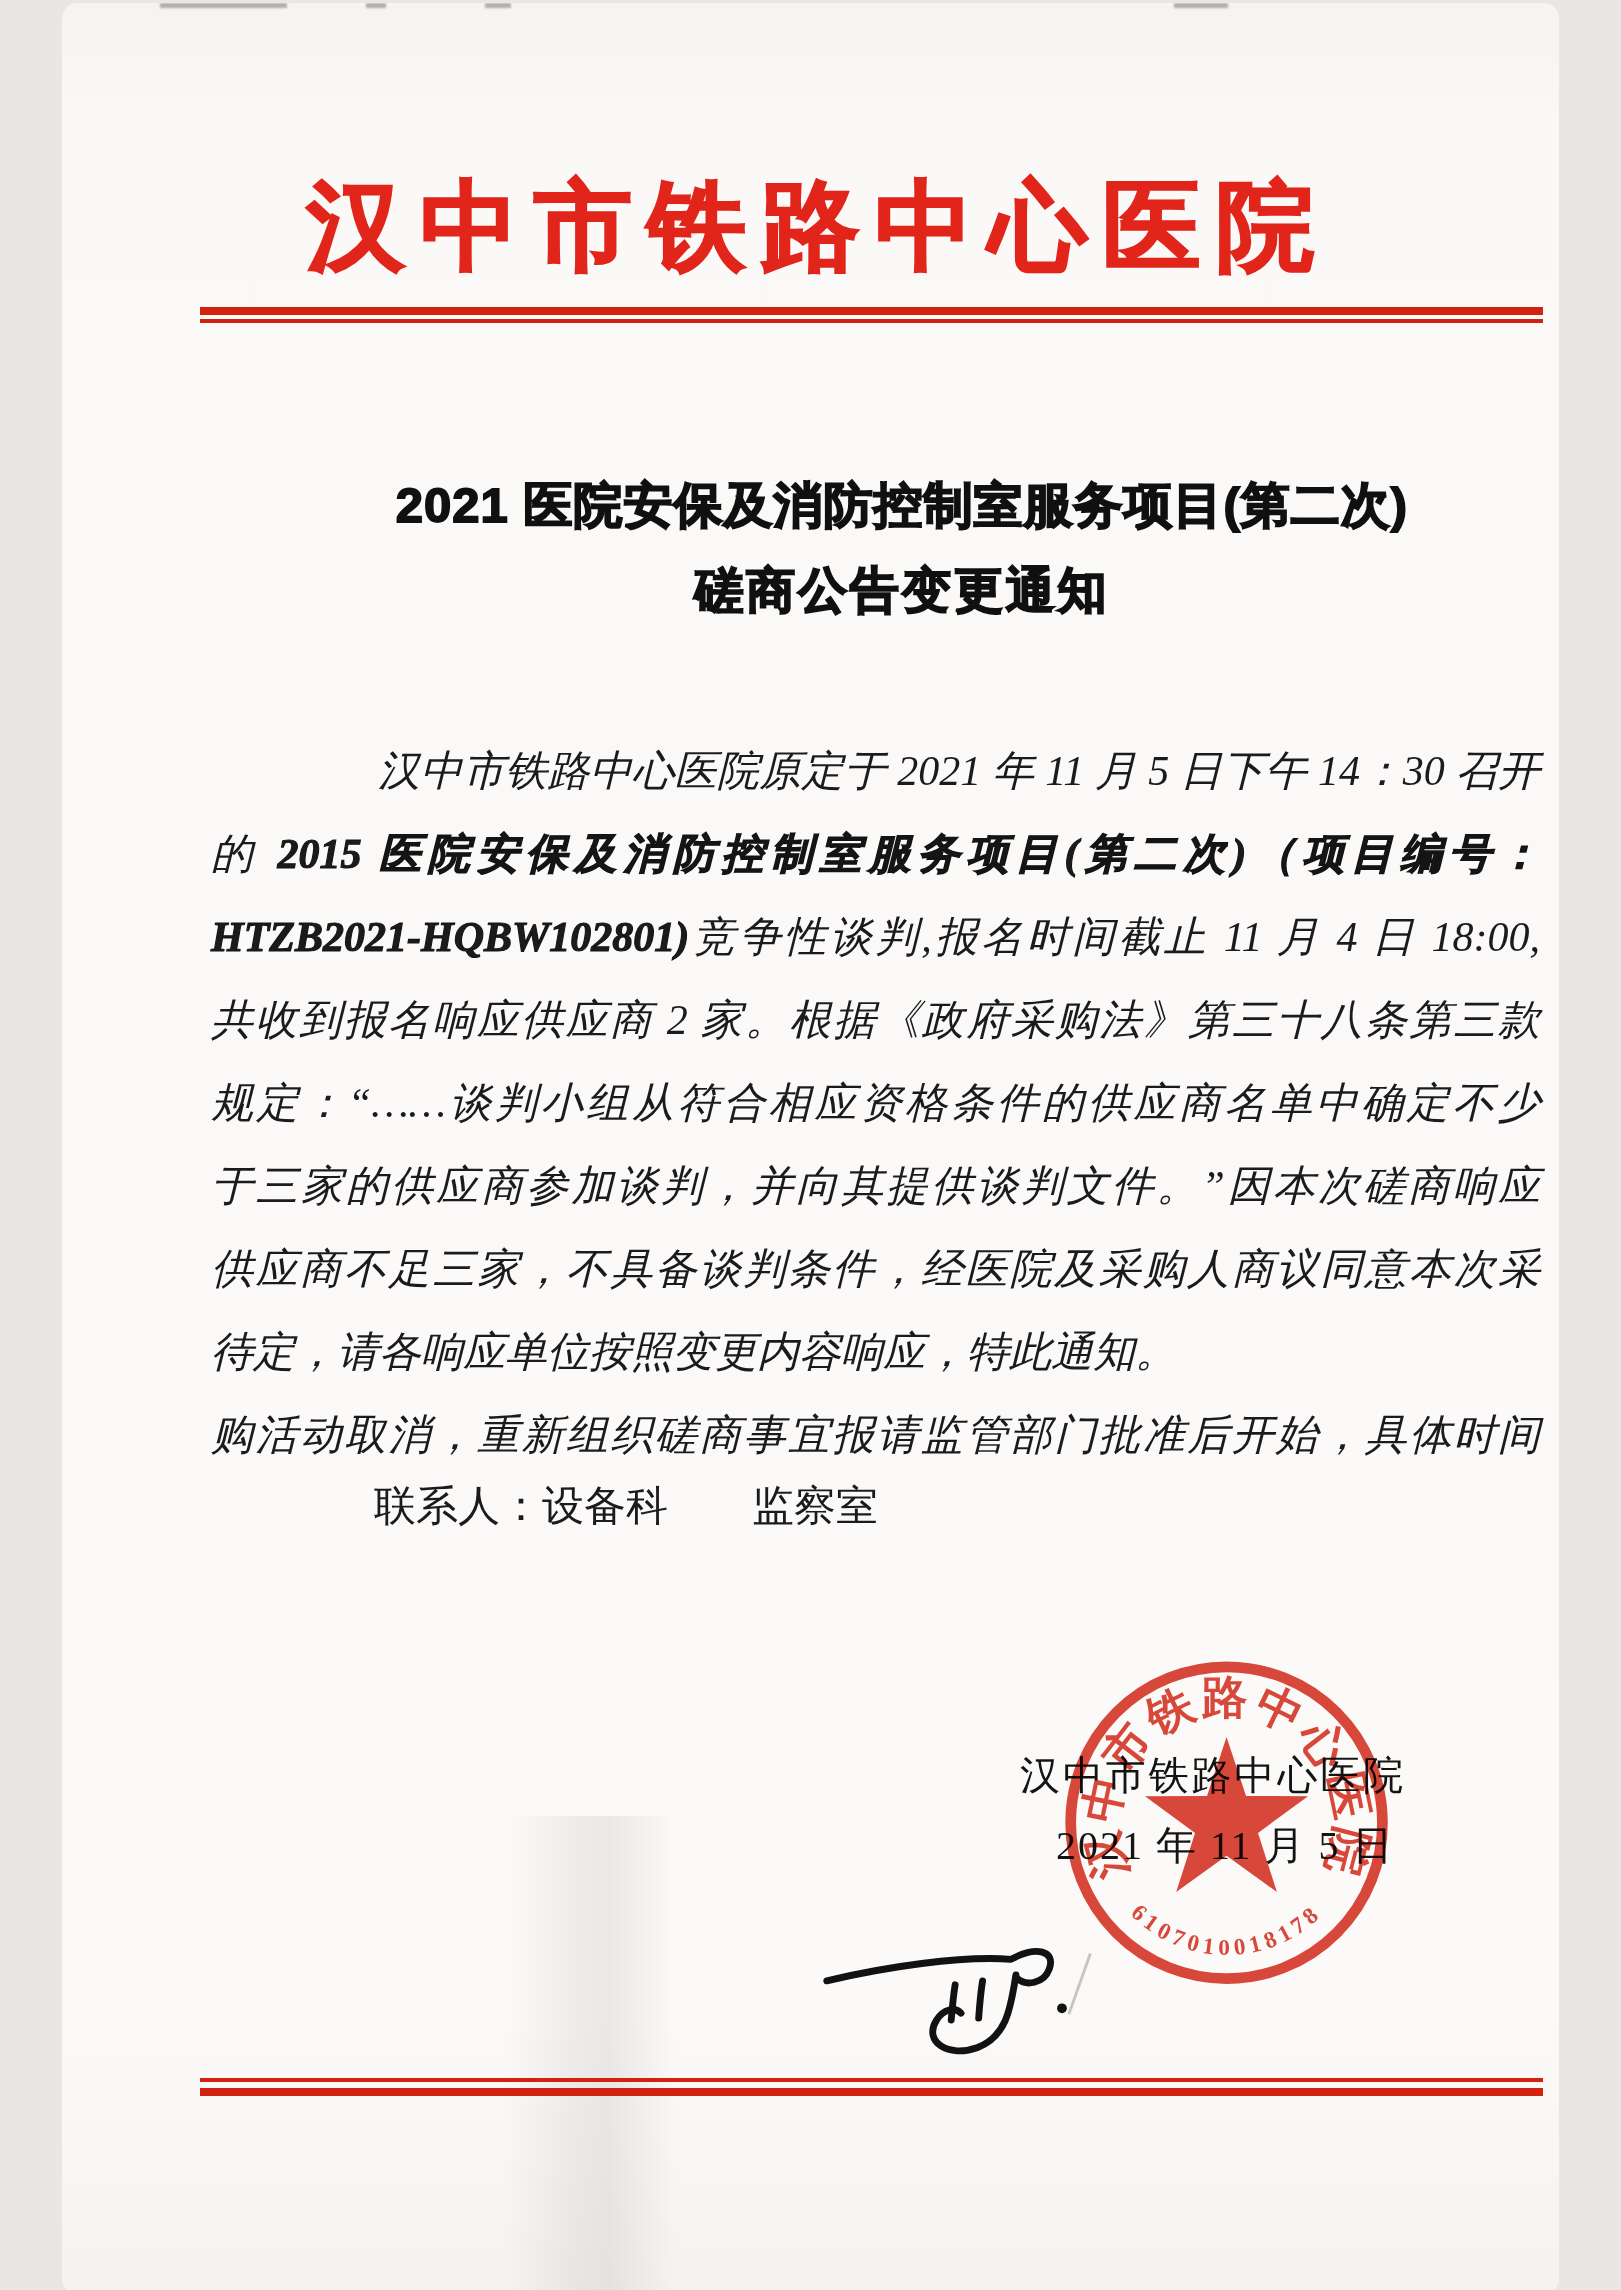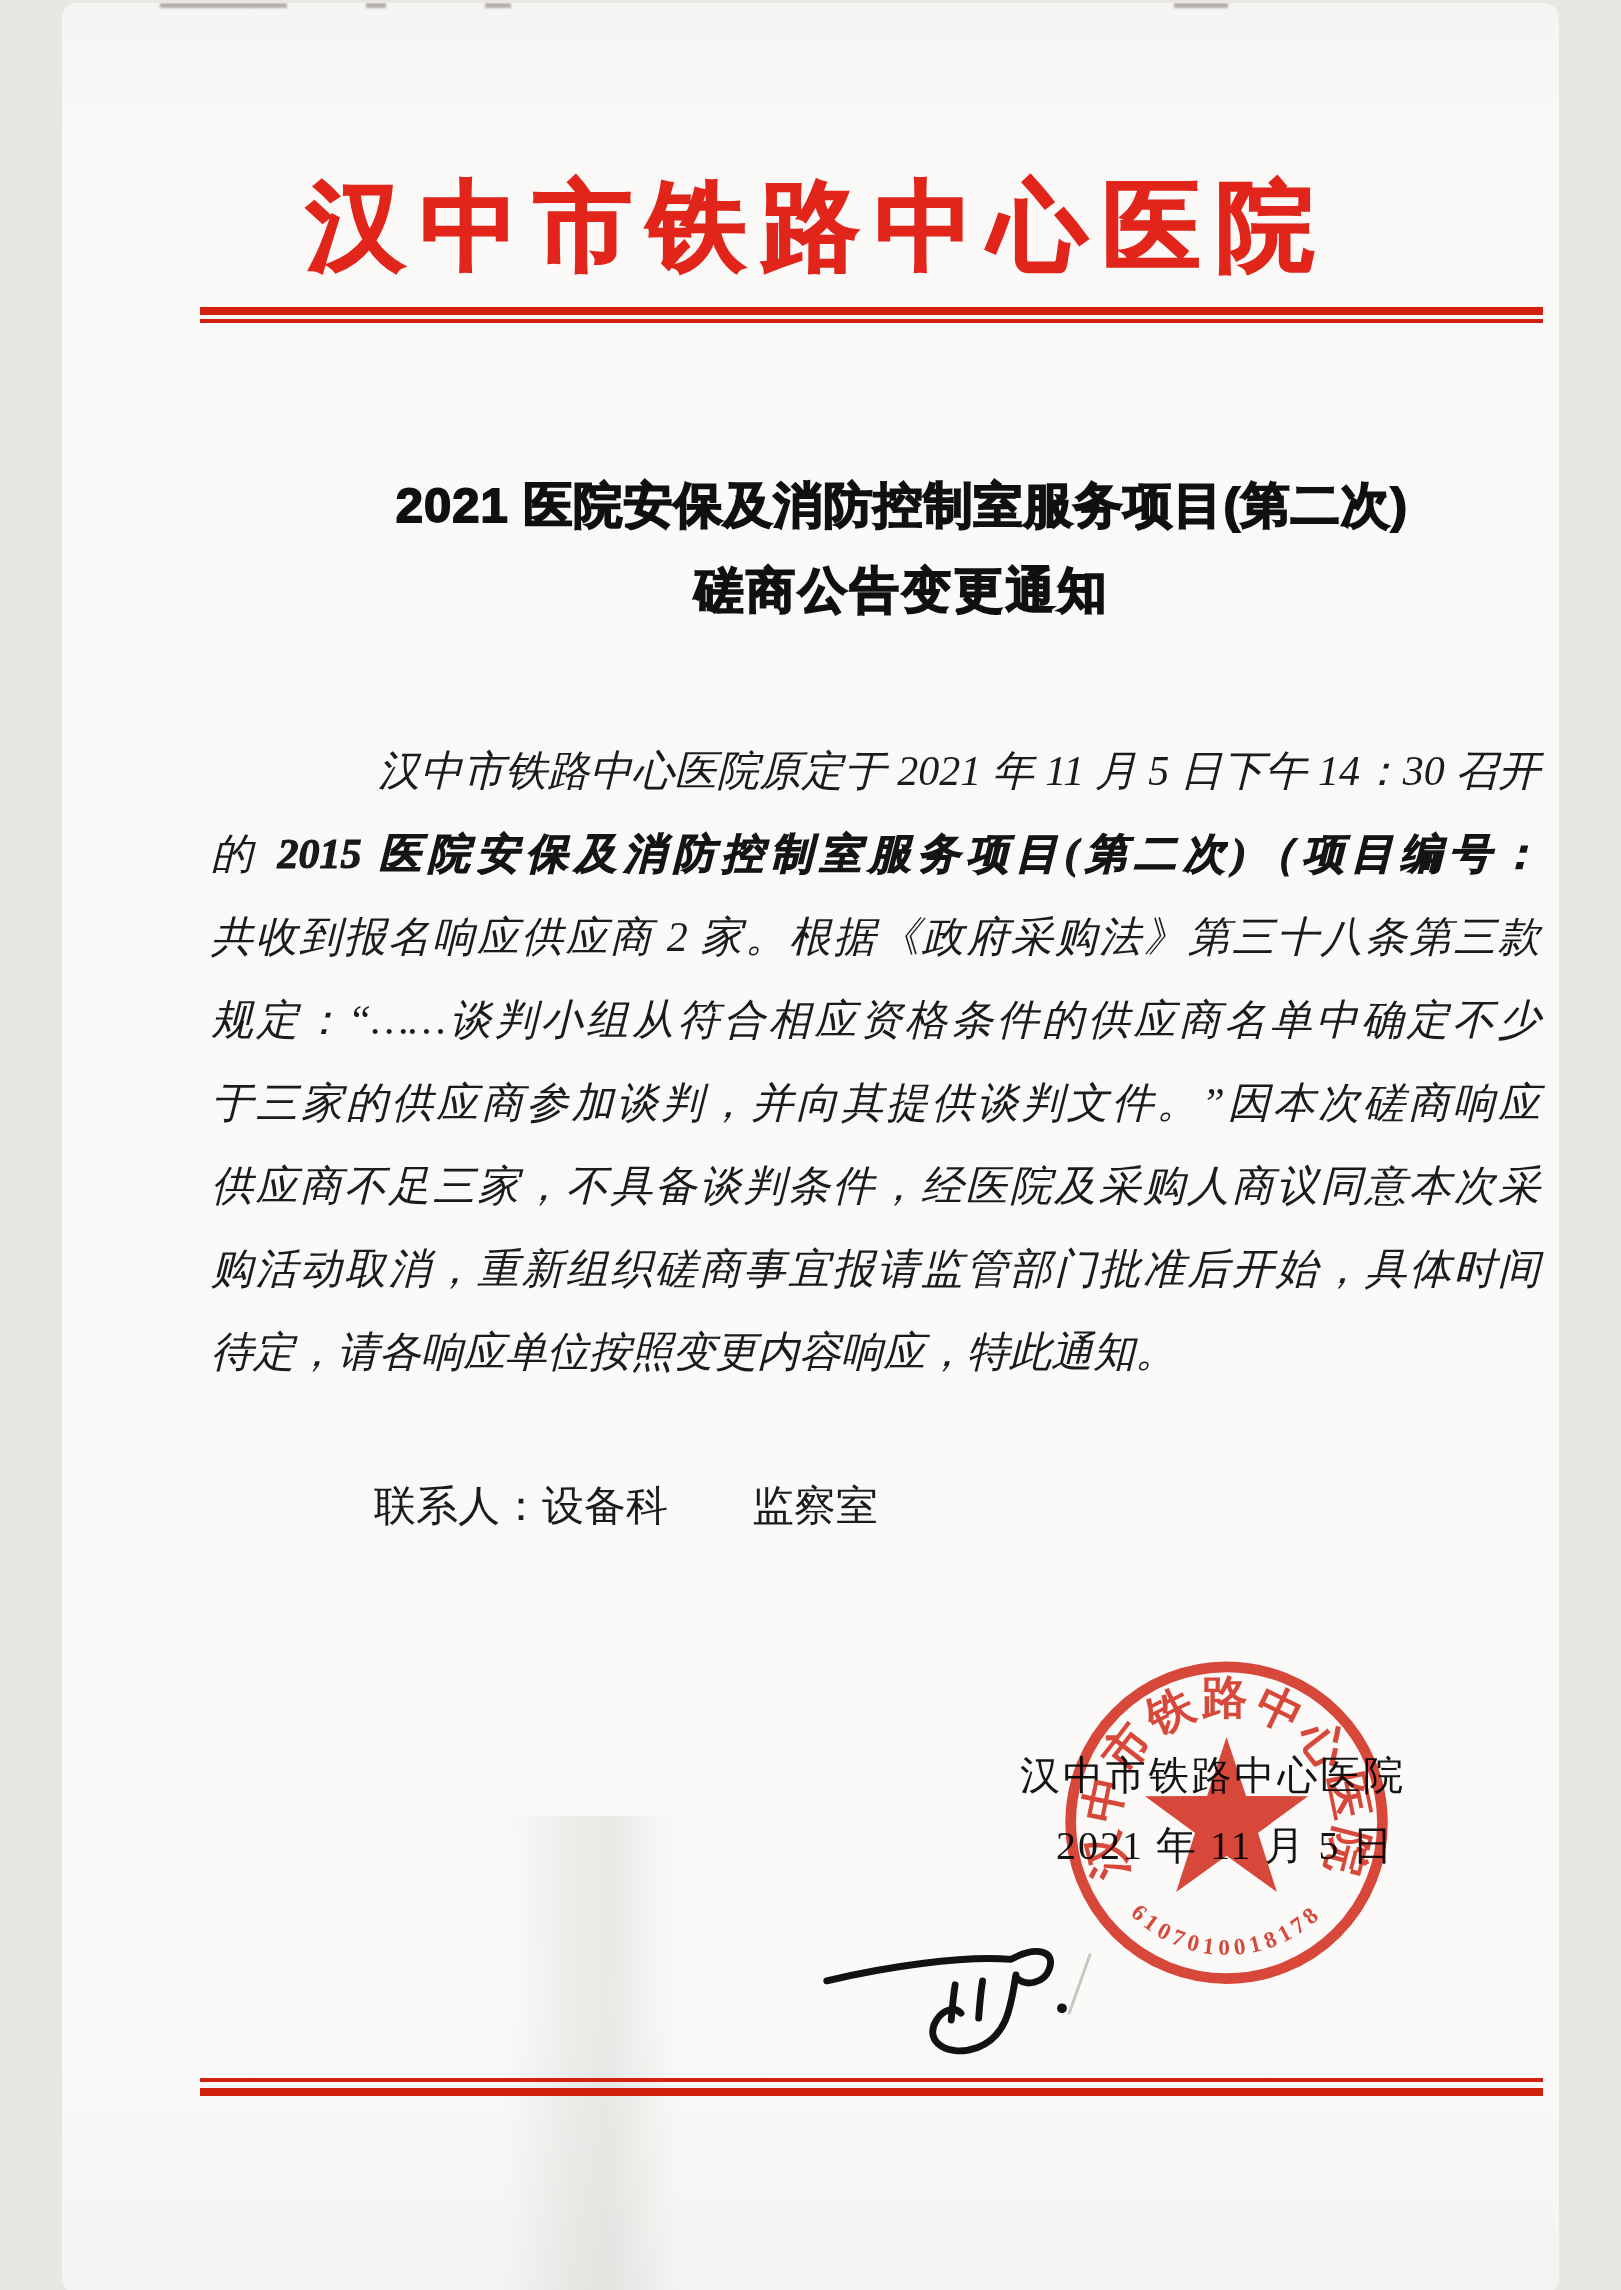--- a/index.html
+++ b/index.html
@@ -75,26 +75,27 @@
   <div class="letterhead">汉中市铁路中心医院</div>
   <div class="rule rule-top-thick"></div>
   <div class="rule rule-top-thin"></div>
 
   <div class="doc-title l1">2021 医院安保及消防控制室服务项目(第二次)</div>
   <div class="doc-title l2">磋商公告变更通知</div>
 
   <div class="body-par">
     <div class="bline indent">汉中市铁路中心医院原定于 2021 年 11 月 5 日下午 14：30 召开</div>
     <div class="bline"><span>的 </span><span class="b">2015 医院安保及消防控制室服务项目(第二次)（项目编号：</span></div>
+    <div class="bline"><span class="b">HTZB2021-HQBW102801)</span><span>竞争性谈判,报名时间截止 11 月 4 日 18:00,</span></div>
     <div class="bline">共收到报名响应供应商 2 家。根据《政府采购法》第三十八条第三款</div>
     <div class="bline">规定：“……谈判小组从符合相应资格条件的供应商名单中确定不少</div>
     <div class="bline">于三家的供应商参加谈判，并向其提供谈判文件。”因本次磋商响应</div>
     <div class="bline">供应商不足三家，不具备谈判条件，经医院及采购人商议同意本次采</div>
+    <div class="bline last">待定，请各响应单位按照变更内容响应，特此通知。</div>
     <div class="bline">购活动取消，重新组织磋商事宜报请监管部门批准后开始，具体时间</div>
-    <div class="bline last">待定，请各响应单位按照变更内容响应，特此通知。</div>
   </div>
 
   <div class="contact person">联系人：设备科　　监察室</div>
 
   <div class="sign-line sign-org">汉中市铁路中心医院</div>
   <div class="sign-line sign-date">2021 年 11 月 5 日</div>
 
   <svg class="seal" width="341" height="341" viewBox="0 0 350 350">
     <defs>
       <path id="arcTop" d="M 67.8,206.3 A 112,112 0 1 1 278.2,206.3" fill="none"></path>

